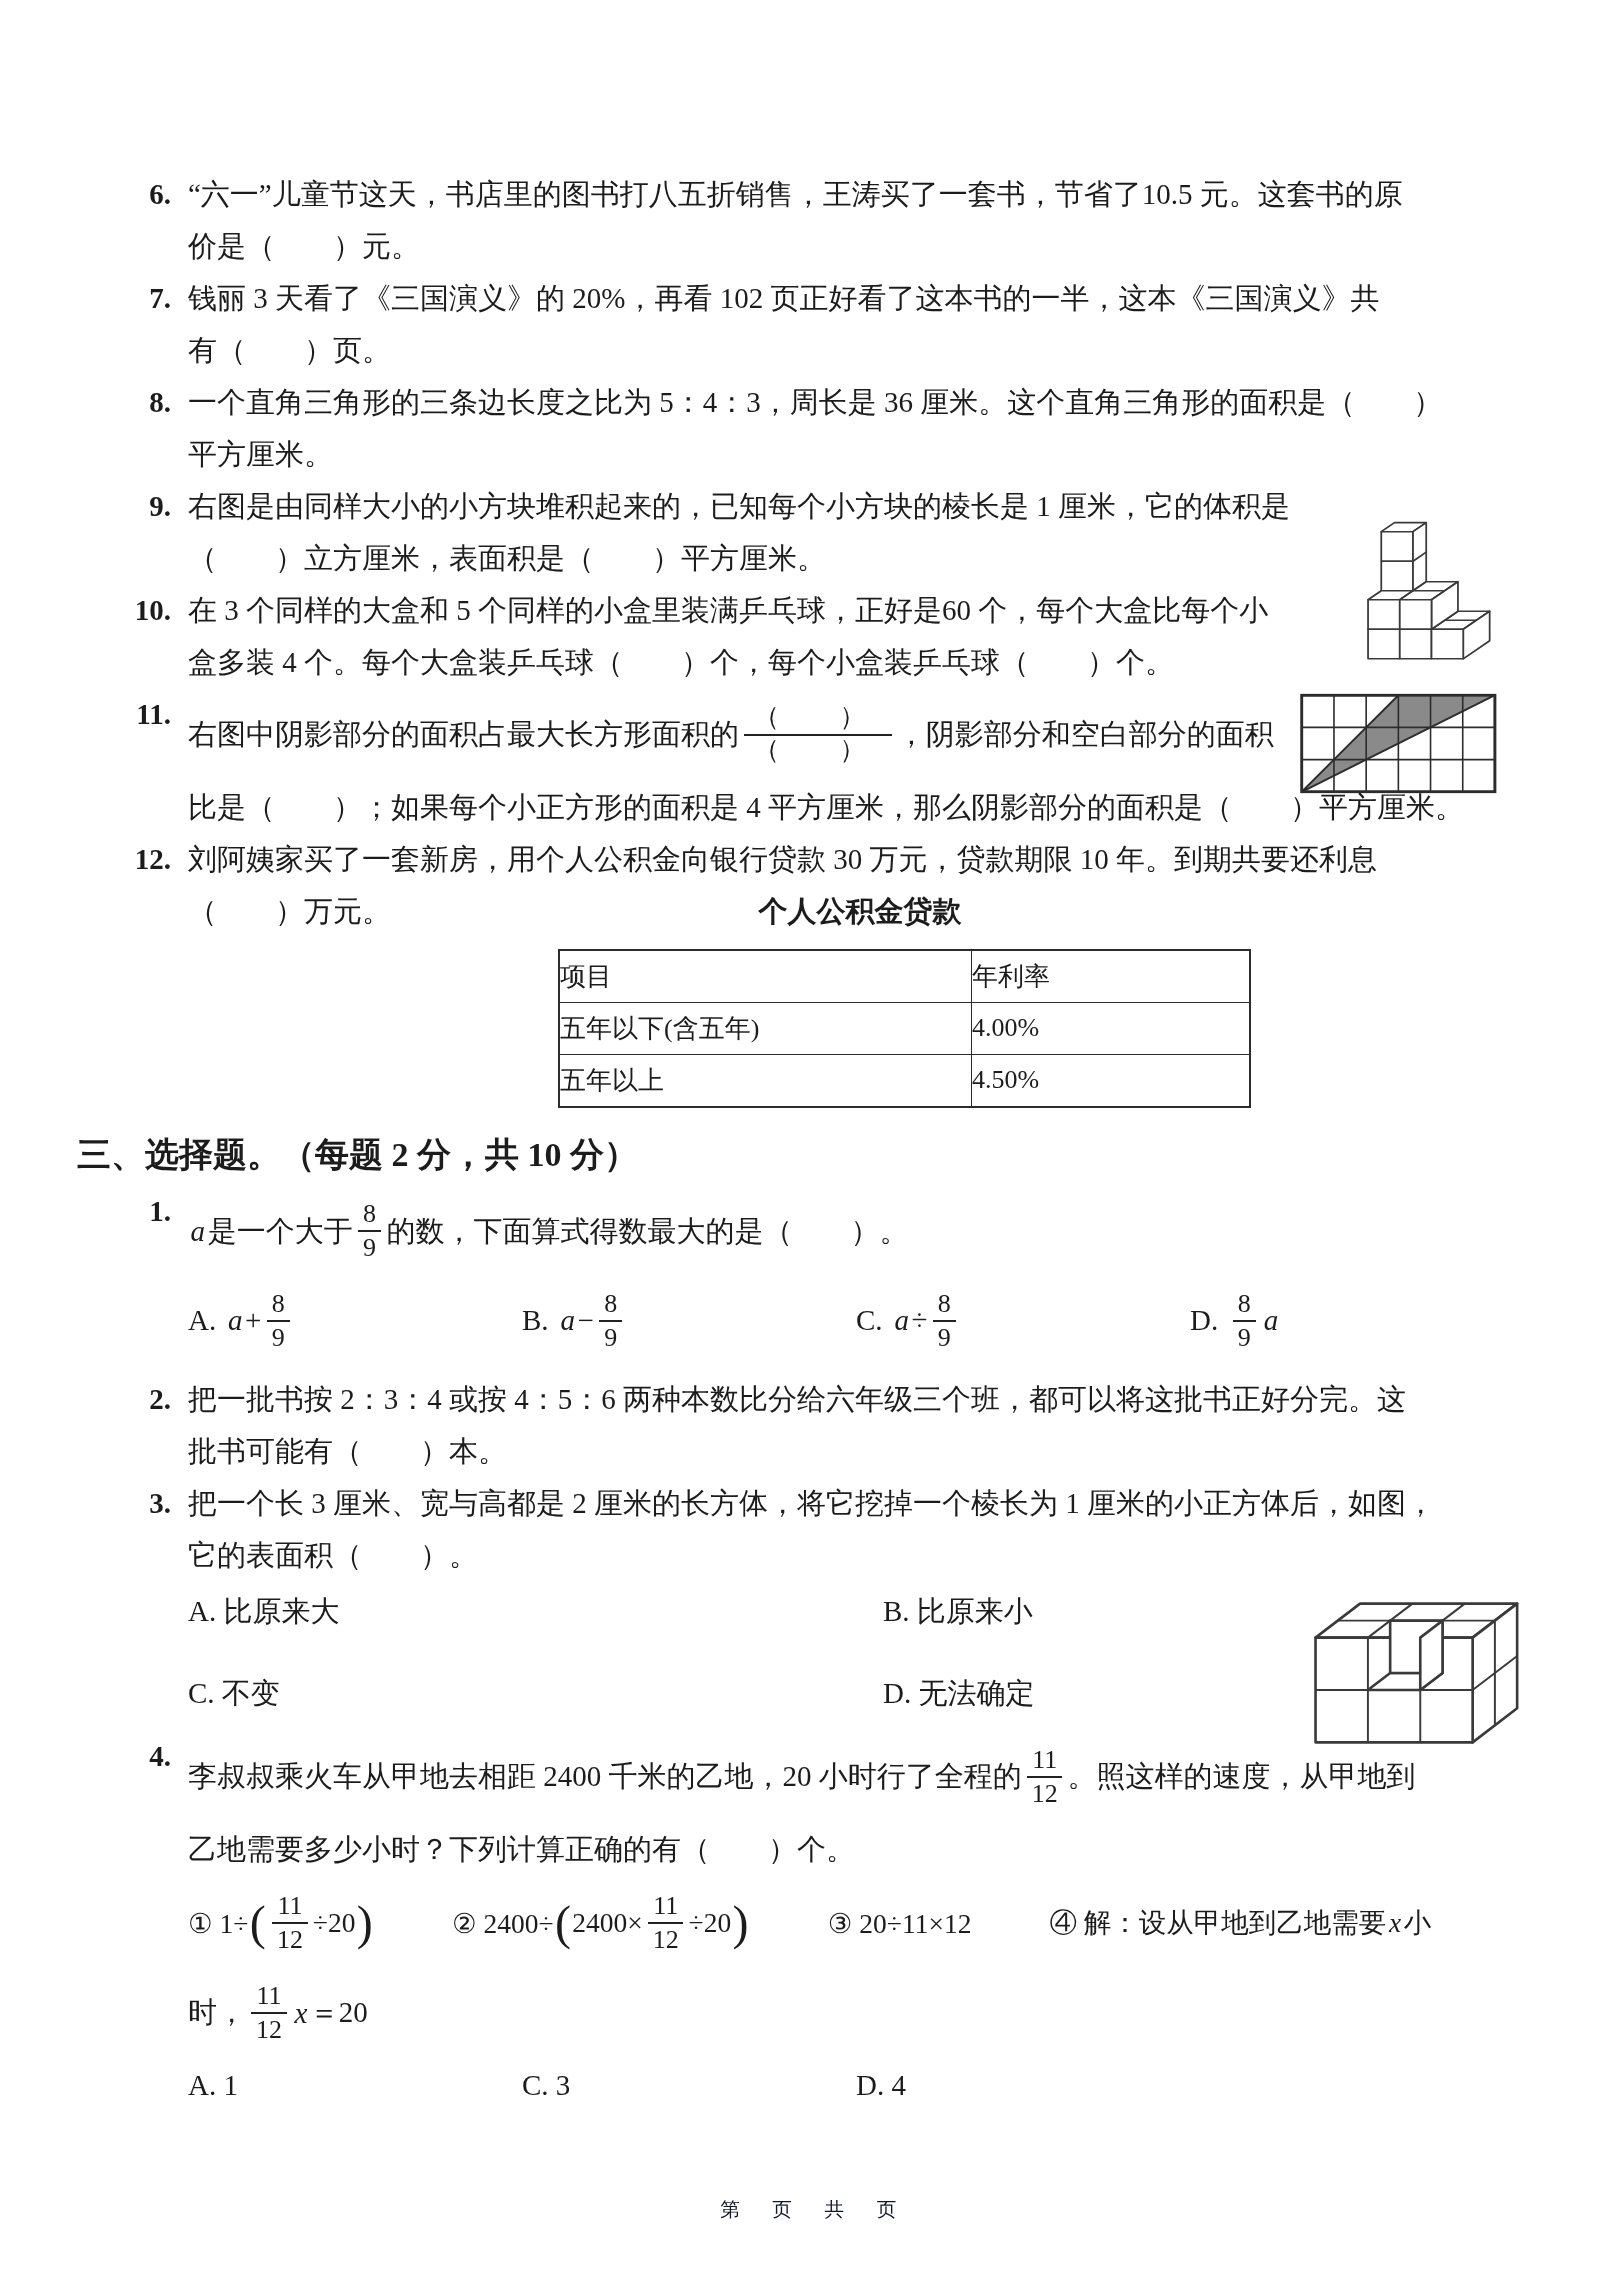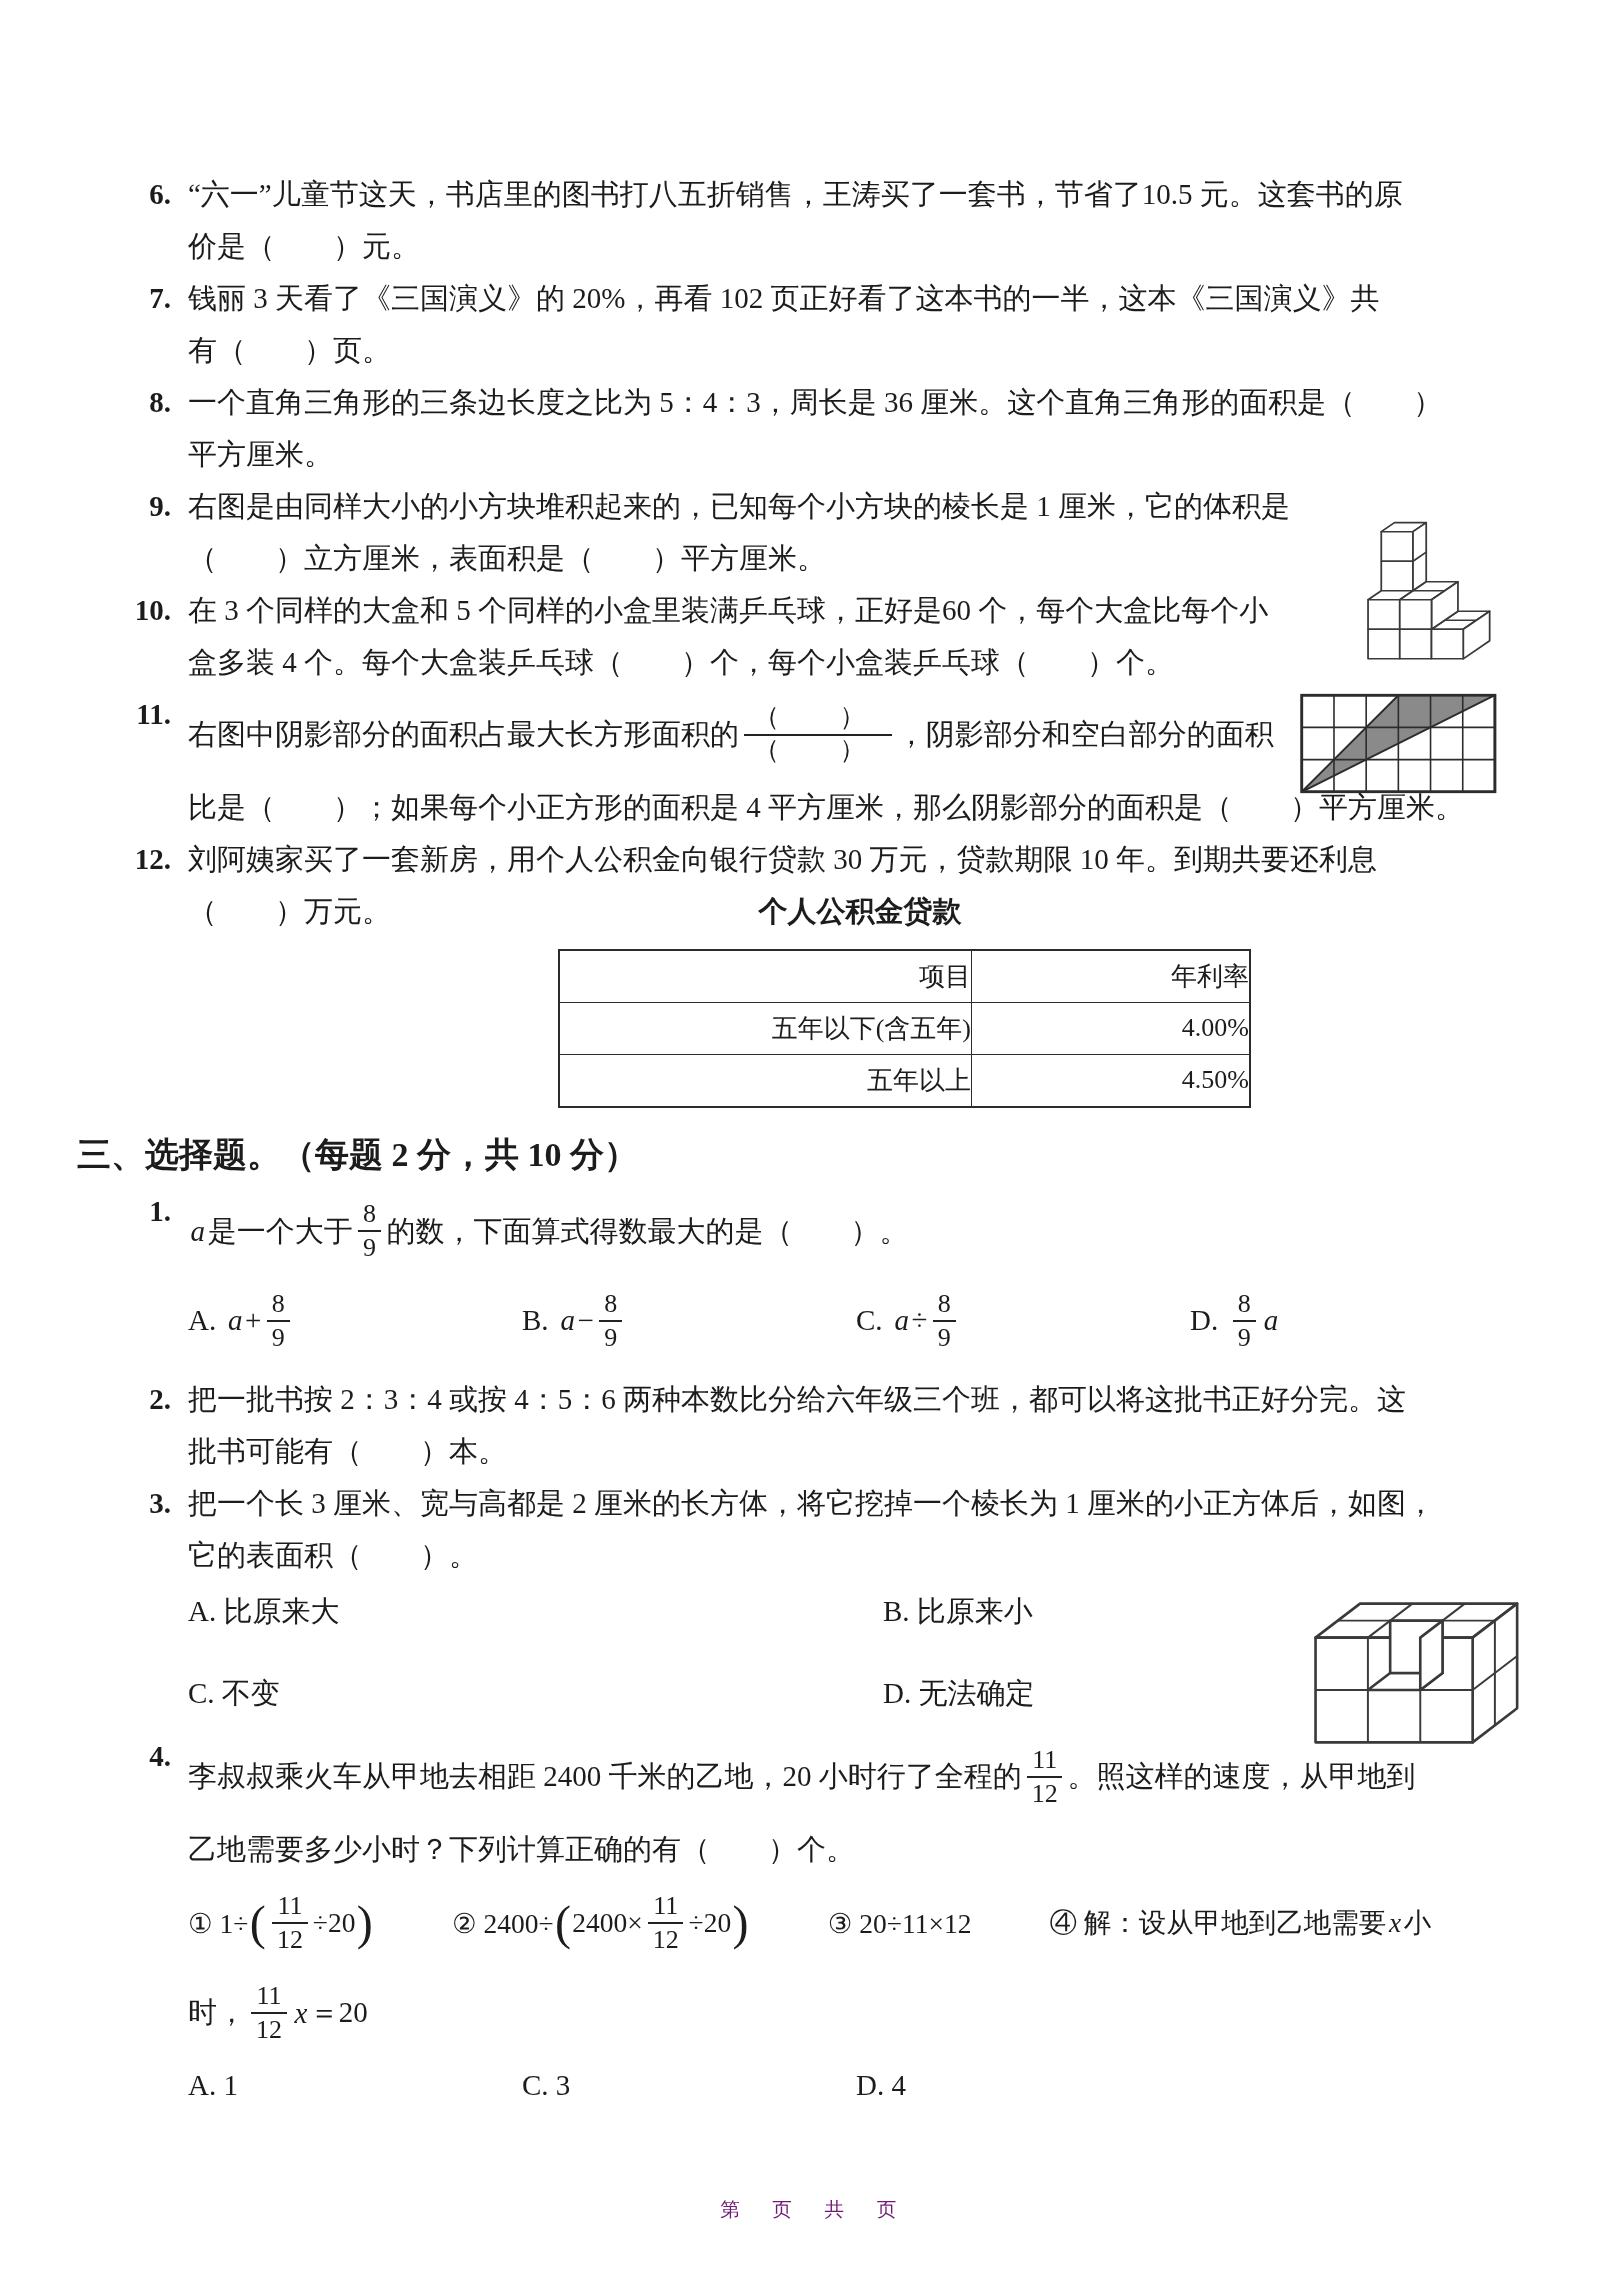--- a/index.html
+++ b/index.html
@@ -30,21 +30,21 @@
 
   
   .l2flex { display:flex; align-items:baseline;gap:43px; }
   .tbl-title { flex:1; text-align:center; font-weight:700; }
   .l2spacer { flex:0 0 196px; }
 
   
   table.loan { border-collapse:collapse; margin:11.8px 0 17px 370px; }
   table.loan td, table.loan th {
     border:1.3px solid #2c2c2c; font-weight:400; font-size:26px;
-    text-align:right; vertical-align:middle; height:51px; padding:0;
+    text-align:left; vertical-align:middle; height:51px; padding:0;
   }
   table.loan { border:2px solid #2c2c2c; }
   td.c1 { width:411px; } td.c2 { width:277px; }
 
   .sec-title { font-weight:700; font-size:34px; line-height:60px; margin-left:-51px; }
 
   
   .opts { display:grid; grid-template-columns:334px 334px 334px 1fr;
           line-height:54px; margin:2.6px 0 10.5px; }
   .opts.two { grid-template-columns:667px 1fr;gap:28px; }
@@ -58,21 +58,21 @@
   .xline { display:flex; align-items:center; min-height:84px; }
 
   
   .fig { position:absolute; }
   #fig-cube-stack { left:1361px; top:503px; }
   #fig-shaded-grid { left:1297px; top:692px; }
   #fig-notched-cuboid { left:1309px; top:1559px; }
   svg { display:block; }
 
   .footer { position:absolute; left:0; right:0; top:2196px; text-align:center;
-            font-size:19.6px; color:#701a75; letter-spacing:6.5px; }
+            font-size:19.6px; color:#0f172a; letter-spacing:6.5px; }
 </style>
 </head>
 <body>
 
 <div class="page">
   <div class="content">
 
     <div class="q">
       <span class="qnum">6.</span>
       <div class="qbody">

